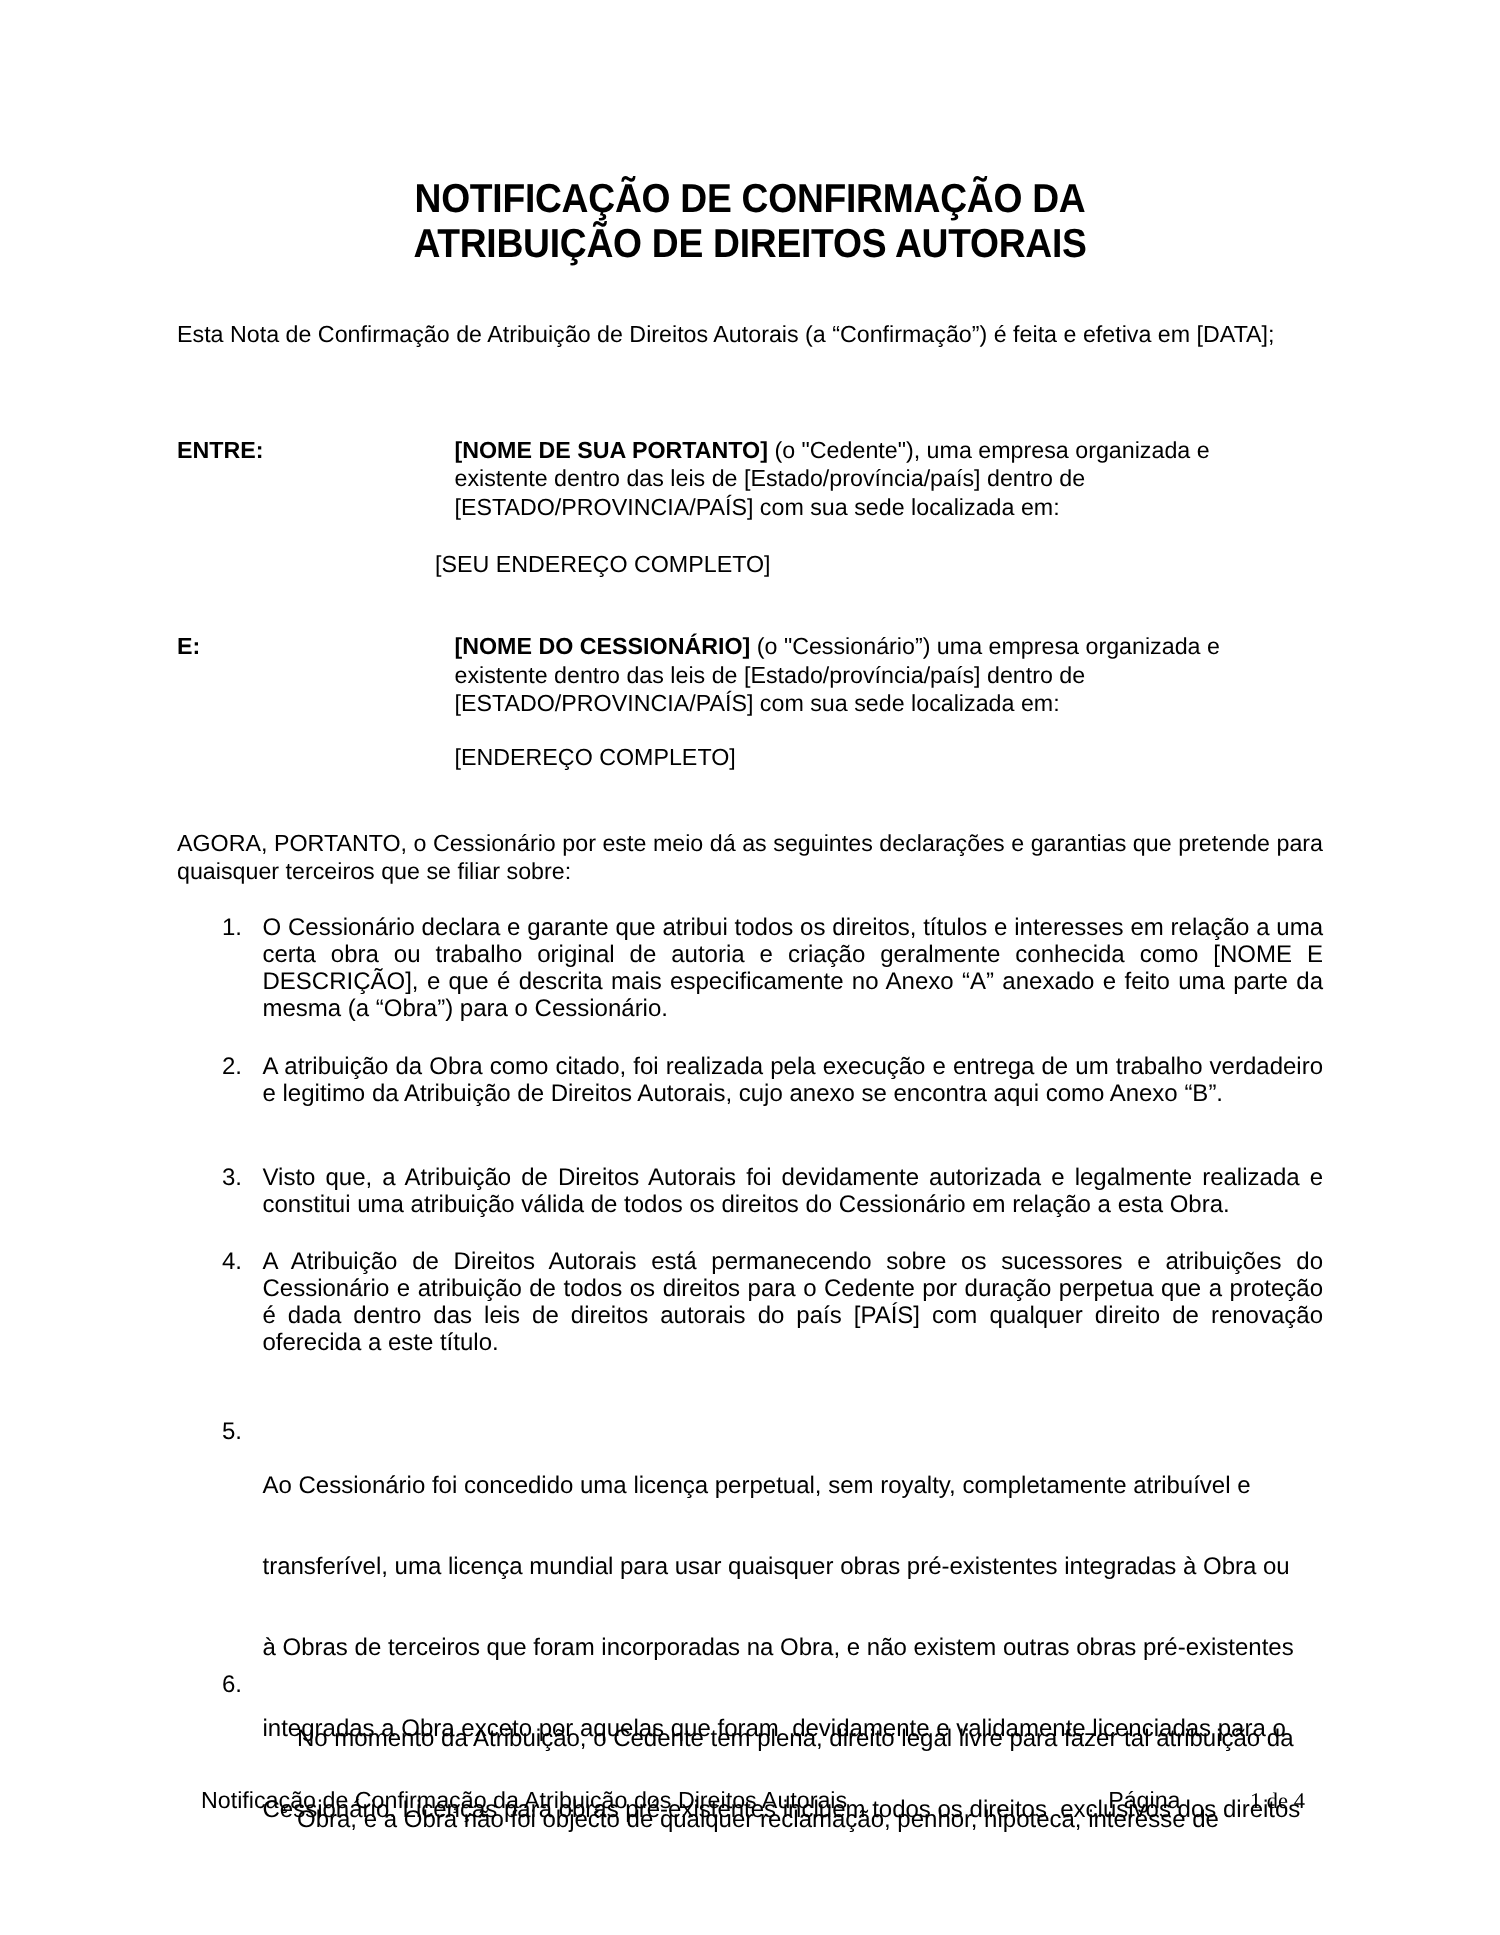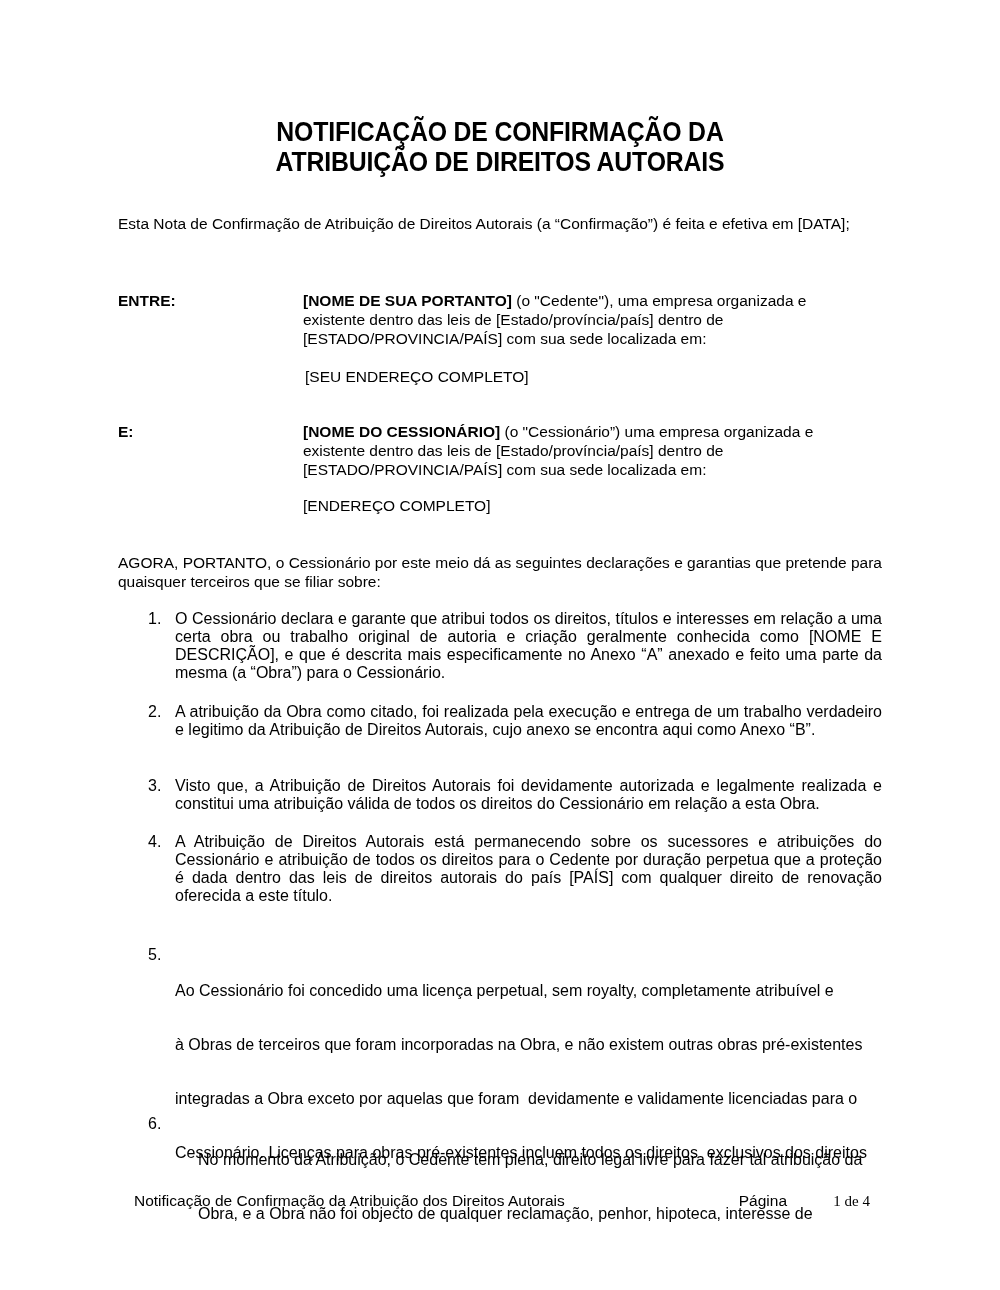--- a/index.html
+++ b/index.html
@@ -9,21 +9,21 @@
   .title { position: absolute; top: 117px; left: 0; width: 764px; text-align: center;
            font-weight: bold; font-size: 27px; line-height: 30px; letter-spacing: -0.2px;
            transform: scaleX(0.92); transform-origin: center; }
   .title div { white-space: nowrap; }
   .intro { position: absolute; top: 214px; left: 0; width: 764px; font-size: 15.5px; line-height: 19px;
            text-align: justify; }
   .party { position: absolute; left: 0; width: 764px; font-size: 15.5px; line-height: 19px; }
   .party-label { position: absolute; left: 0; top: 0; font-weight: bold; }
   .party-body { position: absolute; left: 185px; top: 0; width: 560px; }
   .party-body b { font-weight: bold; }
-  .addr { position: absolute; left: 187px; font-size: 15.5px; }
+  .addr { position: absolute; left: 172px; font-size: 15.5px; }
   .now { position: absolute; top: 553px; left: 0; width: 764px; font-size: 15.5px; line-height: 19px; text-align: justify; }
   .item { position: absolute; left: 0; width: 764px; }
   .num { position: absolute; left: 30px; top: 0; }
   .txt { position: absolute; left: 57px; top: 0; width: 707px; }
   .justify { text-align: justify; }
   .footer { position: absolute; top: 1191px; left: 0; width: 764px; font-size: 15.5px; line-height: 19px; }
   .footer-left { position: absolute; left: 16px; top: 0; }
   .footer-right { position: absolute; right: 12px; top: 0; }
   .footer-right .serif { font-family: "Liberation Serif", serif; font-size: 15px; margin-left: 42px; }
 </style>
@@ -78,20 +78,21 @@
 
   <div class="item" style="top:833px;">
     <span class="num">4.</span>
     <div class="txt justify">A Atribuição de Direitos Autorais está permanecendo sobre os sucessores e atribuições do Cessionário e atribuição de todos os direitos para o Cedente por duração perpetua que a proteção é dada dentro das leis de direitos autorais do país [PAÍS] com qualquer direito de renovação oferecida a este título.</div>
   </div>
 
   <div class="item" style="top:946px;">
     <span class="num">5.</span>
     <div class="txt" style="white-space:pre;">
       <div>Ao Cessionário foi concedido uma licença perpetual, sem royalty, completamente atribuível e</div>
+      <div>transferível, uma licença mundial para usar quaisquer obras pré-existentes integradas à Obra ou</div>
       <div>à Obras de terceiros que foram incorporadas na Obra, e não existem outras obras pré-existentes</div>
       <div>integradas a Obra exceto por aquelas que foram  devidamente e validamente licenciadas para o</div>
       <div>Cessionário. Licenças para obras pré-existentes incluem todos os direitos  exclusivos dos direitos</div>
       
       
     </div>
   </div>
 
   <div class="item" style="top:1115px;">
     <span class="num">6.</span>

